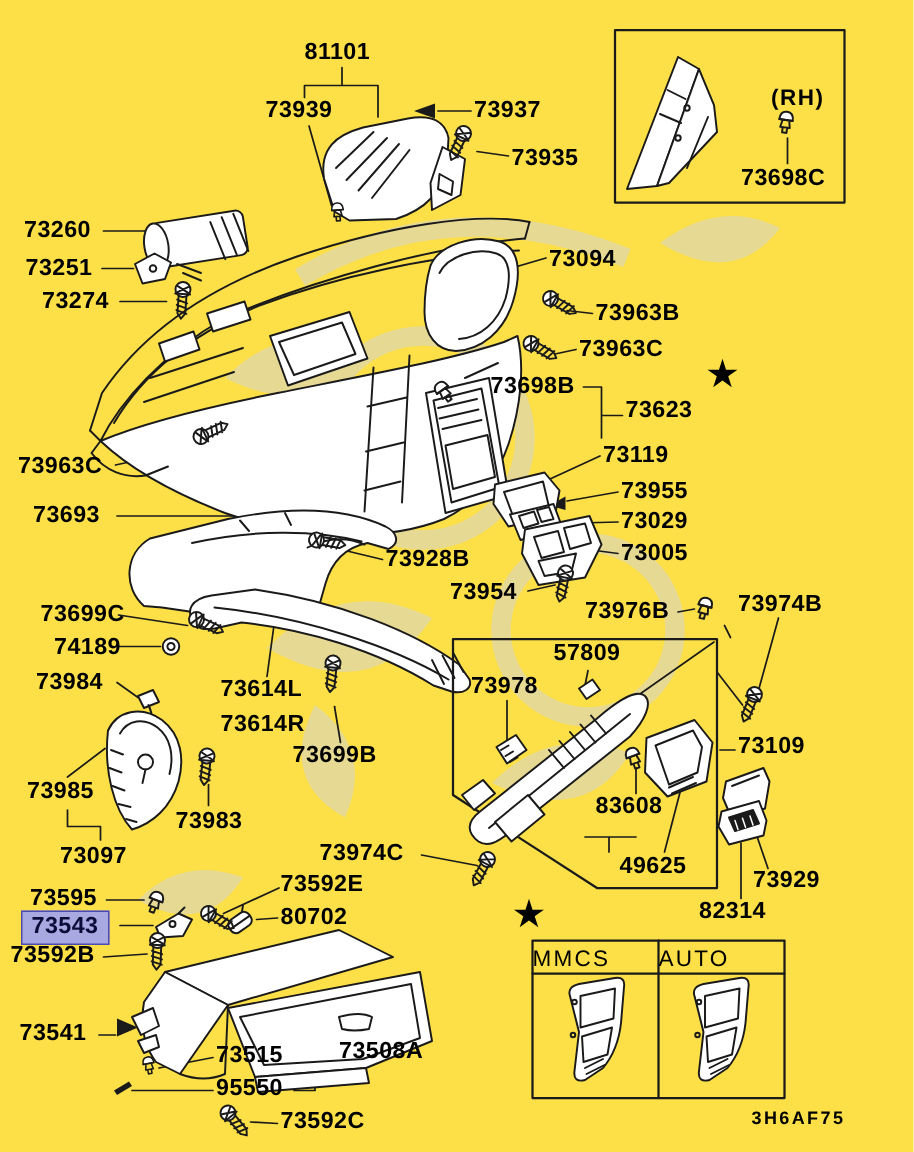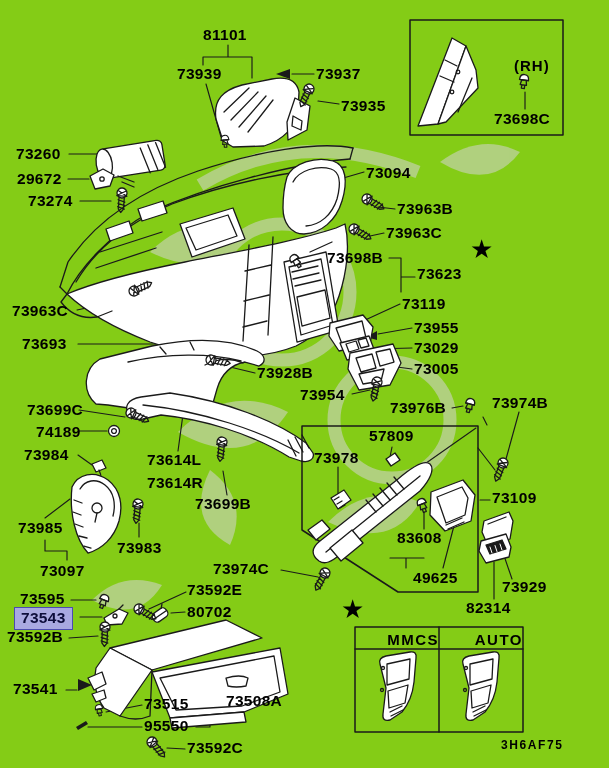--- a/index.html
+++ b/index.html
@@ -1,35 +1,35 @@
 <!DOCTYPE html>
 <html><head>
 <meta charset="utf-8">
 <style>
   html,body{margin:0;padding:0;background:#fff;}
   .stage{
-    position:relative;width:609px;height:768px;background:#84cc16;overflow:hidden;
+    position:relative;width:609px;height:768px;background:#fde047;overflow:hidden;
     font-family:"Liberation Sans","DejaVu Sans",sans-serif;
   }
   .stage svg{position:absolute;left:0;top:0;}
   .lbl{
     position:absolute;font-weight:bold;font-size:15.5px;color:#000;
     letter-spacing:.3px;white-space:nowrap;line-height:1;z-index:3;
   }
   .lbl-hl{
     background:#a9a9e1;border:1.6px solid #4b4bb0;color:#0c0c3a;
     padding:2px 6px 3px 6px;z-index:4;text-align:center;
   }
   .star{
     position:absolute;font-size:26px;line-height:1;color:#000;z-index:3;
   }
   .rh{font-size:15px;letter-spacing:1px;margin-top:32px;}
   .code{font-size:12px;letter-spacing:1.6px;}
   .thead{
-    position:absolute;width:84px;text-align:right;font-weight:bold;
+    position:absolute;width:84px;text-align:left;font-weight:normal;
     font-size:15px;letter-spacing:1.5px;color:#000;z-index:3;line-height:1;
   }
 </style>
 </head>
 <body>
 
 <div class="stage">
 
 <svg width="609" height="768" viewBox="0 0 609 768">
   <defs>
@@ -302,21 +302,21 @@
   </g>
 </svg>
 
 <span class="lbl" style="left:203px;top:27px">81101</span>
 <span class="lbl" style="left:177px;top:66px">73939</span>
 <span class="lbl" style="left:316px;top:66px">73937</span>
 <span class="lbl" style="left:341px;top:98px">73935</span>
 <span class="lbl rh" style="left:514px;top:26px">(RH)</span>
 <span class="lbl" style="left:494px;top:111px">73698C</span>
 <span class="lbl" style="left:16px;top:146px">73260</span>
-<span class="lbl" style="left:17px;top:171px">29672</span>
+<span class="lbl" style="left:17px;top:171px">73251</span>
 <span class="lbl" style="left:28px;top:193px">73274</span>
 <span class="lbl" style="left:366px;top:165px">73094</span>
 <span class="lbl" style="left:397px;top:201px">73963B</span>
 <span class="lbl" style="left:386px;top:225px">73963C</span>
 <span class="lbl" style="left:327px;top:250px">73698B</span>
 <span class="lbl" style="left:417px;top:266px">73623</span>
 <span class="lbl" style="left:402px;top:296px">73119</span>
 <span class="lbl" style="left:414px;top:320px">73955</span>
 <span class="lbl" style="left:414px;top:340px">73029</span>
 <span class="lbl" style="left:414px;top:361px">73005</span>

